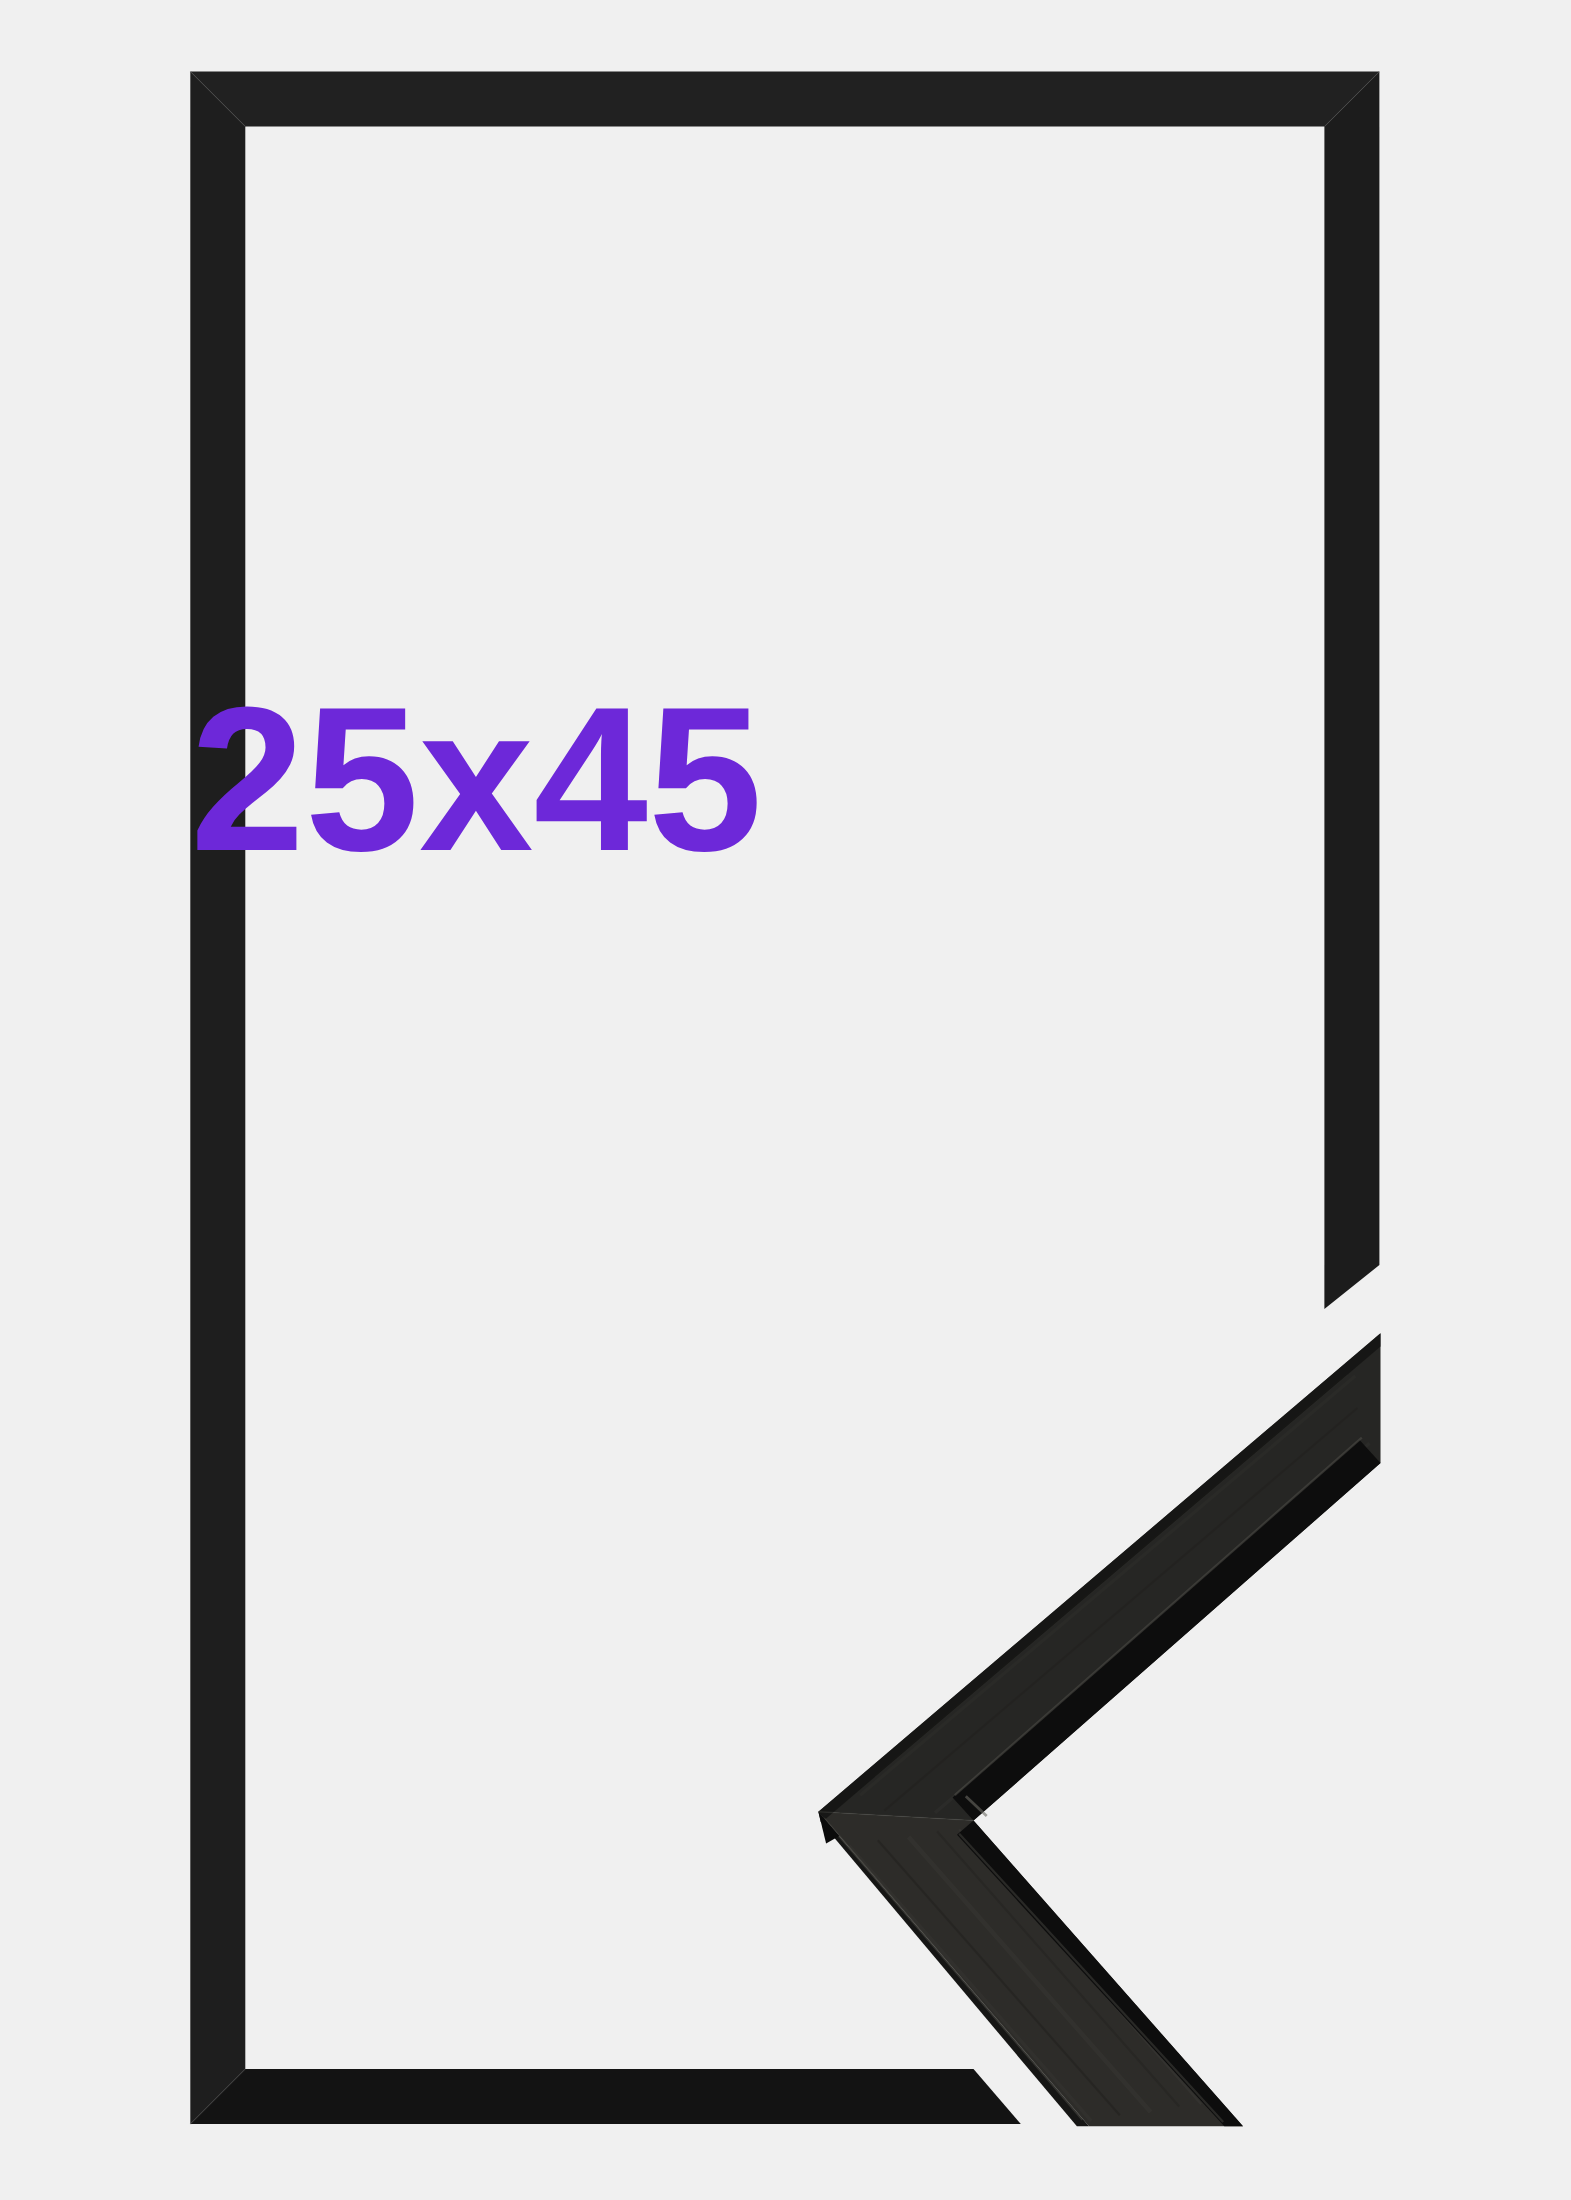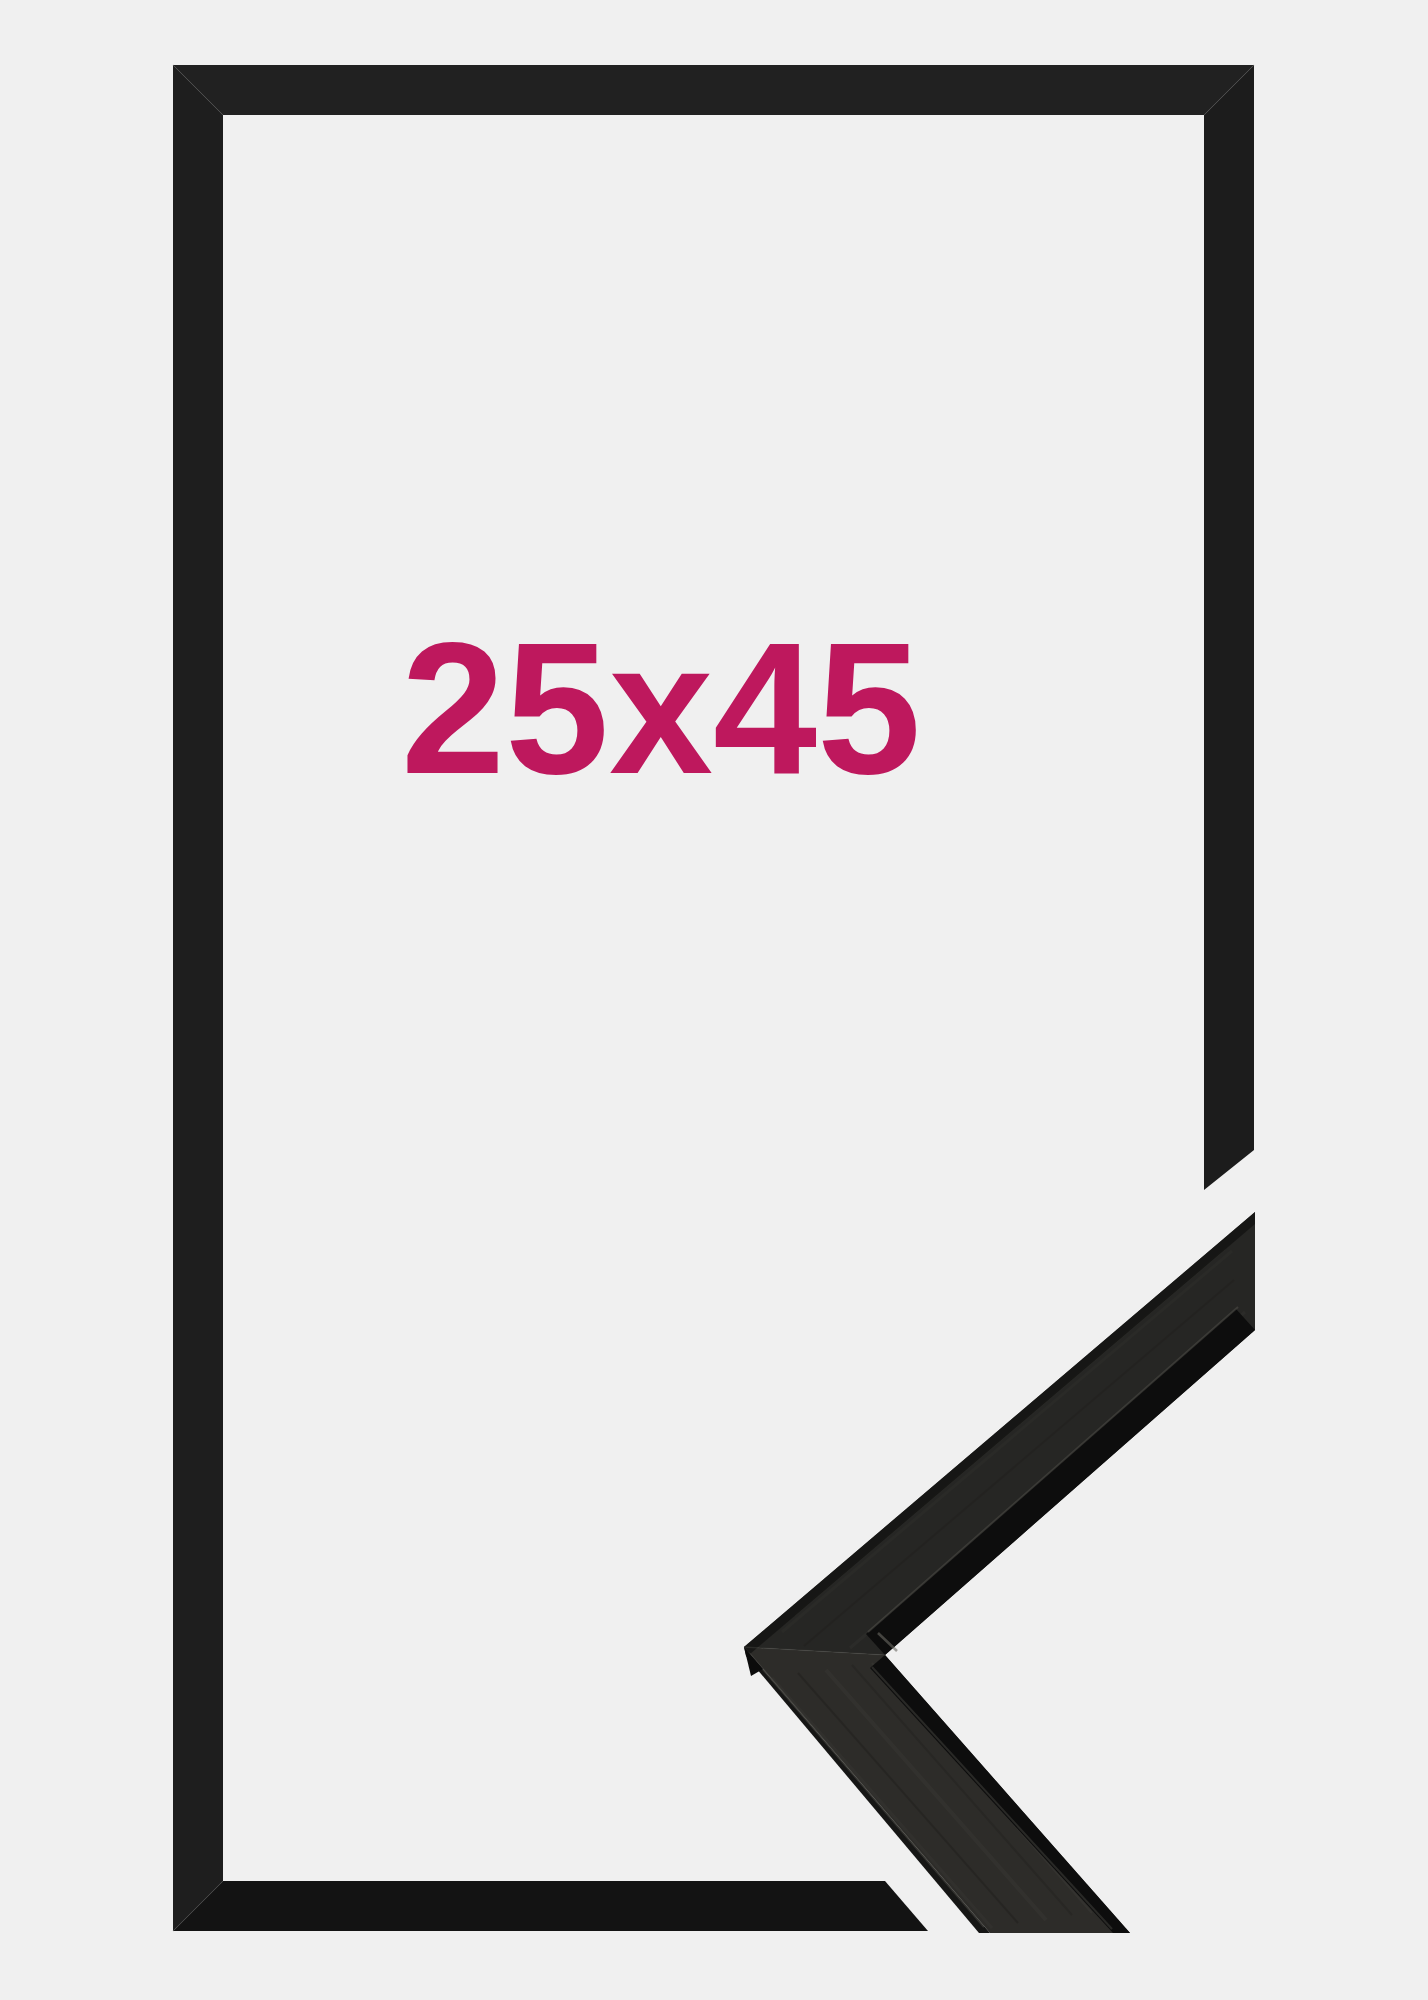--- a/index.html
+++ b/index.html
@@ -10,26 +10,25 @@
     height: 2000px;
     overflow: hidden;
     font-family: "Liberation Sans", "DejaVu Sans", sans-serif;
   }
   .stage svg { position: absolute; left: 0; top: 0; display: block; }
   .size-label {
     position: absolute;
     left: 173px;
     top: 615px;
     width: 976px;
-    text-align: center;
     font-weight: 700;
     font-size: 187px;
     line-height: 1;
     letter-spacing: 0px;
-    color: #be185d;
+    color: #6d28d9;
     user-select: none;
     white-space: nowrap;
   }
 </style>
 </head>
 <body>
 
 <div class="stage">
 
   <svg width="1428" height="2000" viewBox="0 0 1428 2000" aria-hidden="true">

